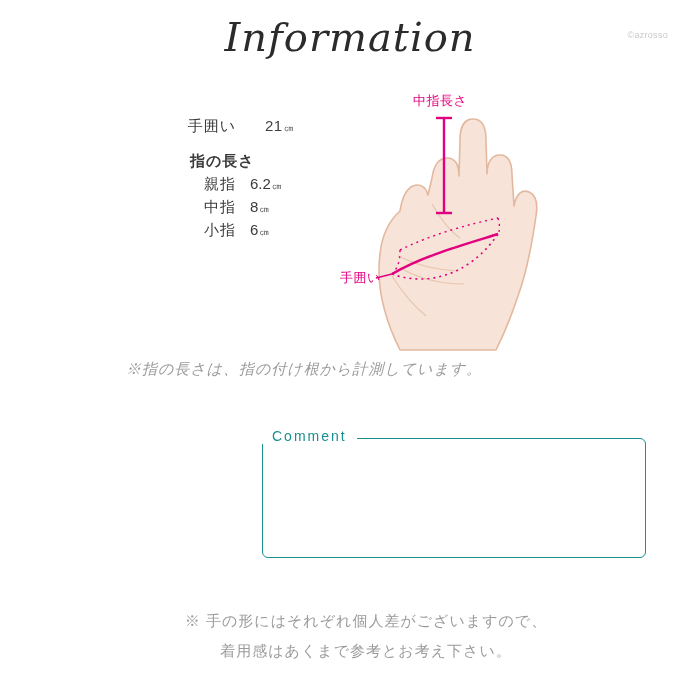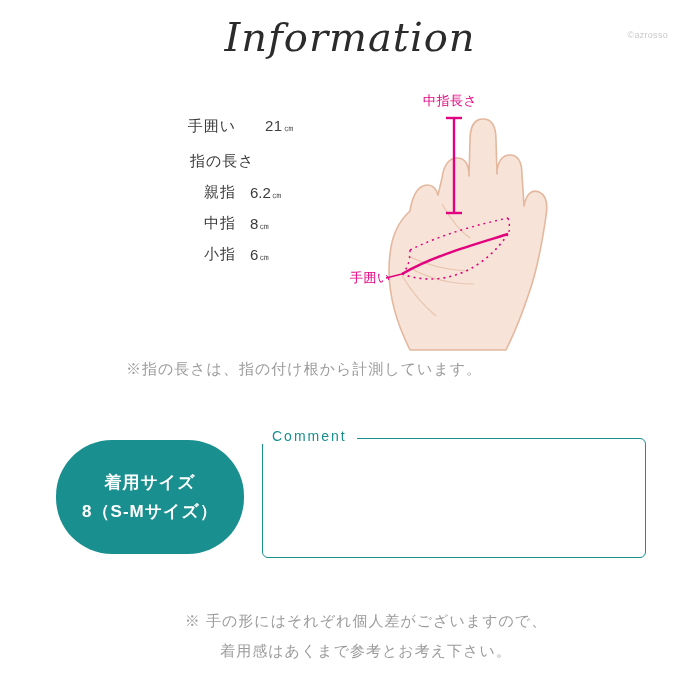--- a/index.html
+++ b/index.html
@@ -76,28 +76,28 @@
     color: #404040;
   }
   .spec-row .v .unit {
     font-size: 10px;
     margin-left: 1px;
   }
   .subhead {
     margin-top: 16px;
     margin-left: 40px;
     font-size: 15px;
-    font-weight: normal;
+    font-weight: bold;
     letter-spacing: 1px;
     color: #3a3a3a;
   }
   .finger-row {
     display: flex;
-    align-items: flex-end;
-    margin-top: 12px;
+    align-items: flex-start;
+    margin-top: 4px;
   }
   .finger-row .k {
     width: 86px;
     text-align: right;
     font-size: 15px;
     letter-spacing: 1px;
     color: #3a3a3a;
   }
   .finger-row .v {
     margin-left: 14px;
@@ -105,21 +105,21 @@
     color: #3a3a3a;
   }
   .finger-row .v .unit {
     font-size: 10px;
     margin-left: 1px;
   }
 
   
   .hand-wrap {
     position: absolute;
-    left: 350px;
+    left: 340px;
     top: 78px;
     width: 250px;
     height: 275px;
   }
   .lbl-mid {
     position: absolute;
     left: 73px;
     top: 14px;
     font-size: 13px;
     color: #e3007f;
@@ -139,20 +139,21 @@
   
   .note1 {
     position: absolute;
     left: 0;
     top: 360px;
     width: 608px;
     text-align: center;
     font-size: 15px;
     color: #9b9b9b;
     letter-spacing: 1px;
+    font-style: italic;
   }
 
   
   .size-pill {
     position: absolute;
     left: 56px;
     top: 440px;
     width: 188px;
     height: 114px;
     background: #1a8f8f;
@@ -292,24 +293,20 @@
         <line x1="36" y1="200" x2="52" y2="196" stroke="#e3007f" stroke-width="1.4"></line>
       </g>
     </svg>
 
     <div class="lbl-mid">中指長さ</div>
     <div class="lbl-around">手囲い</div>
   </div>
 
   <div class="note1">※指の長さは、指の付け根から計測しています。</div>
 
-  <div class="size-pill">
-    <div class="l1">着用サイズ</div>
-    <div class="l2">8（S-Mサイズ）</div>
-  </div>
 
   <div class="comment-box">
     <textarea class="comment-area" placeholder="" style=""></textarea>
   </div>
   <div class="comment-label"><span>Comment</span></div>
 
   <div class="note2">
     <div>※ 手の形にはそれぞれ個人差がございますので、</div>
     <div>着用感はあくまで参考とお考え下さい。</div>
   </div>

